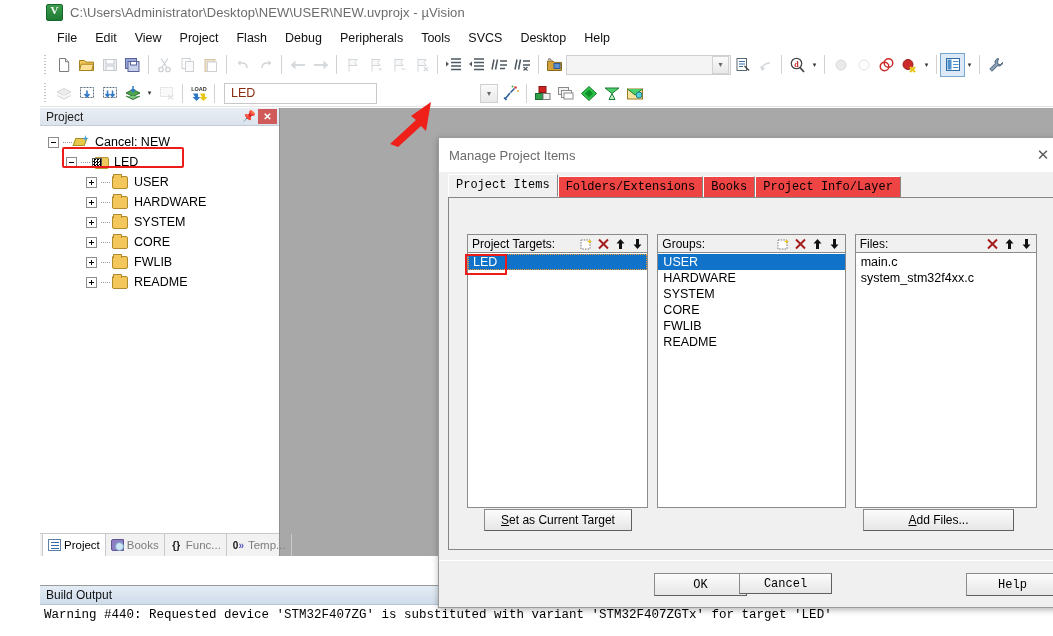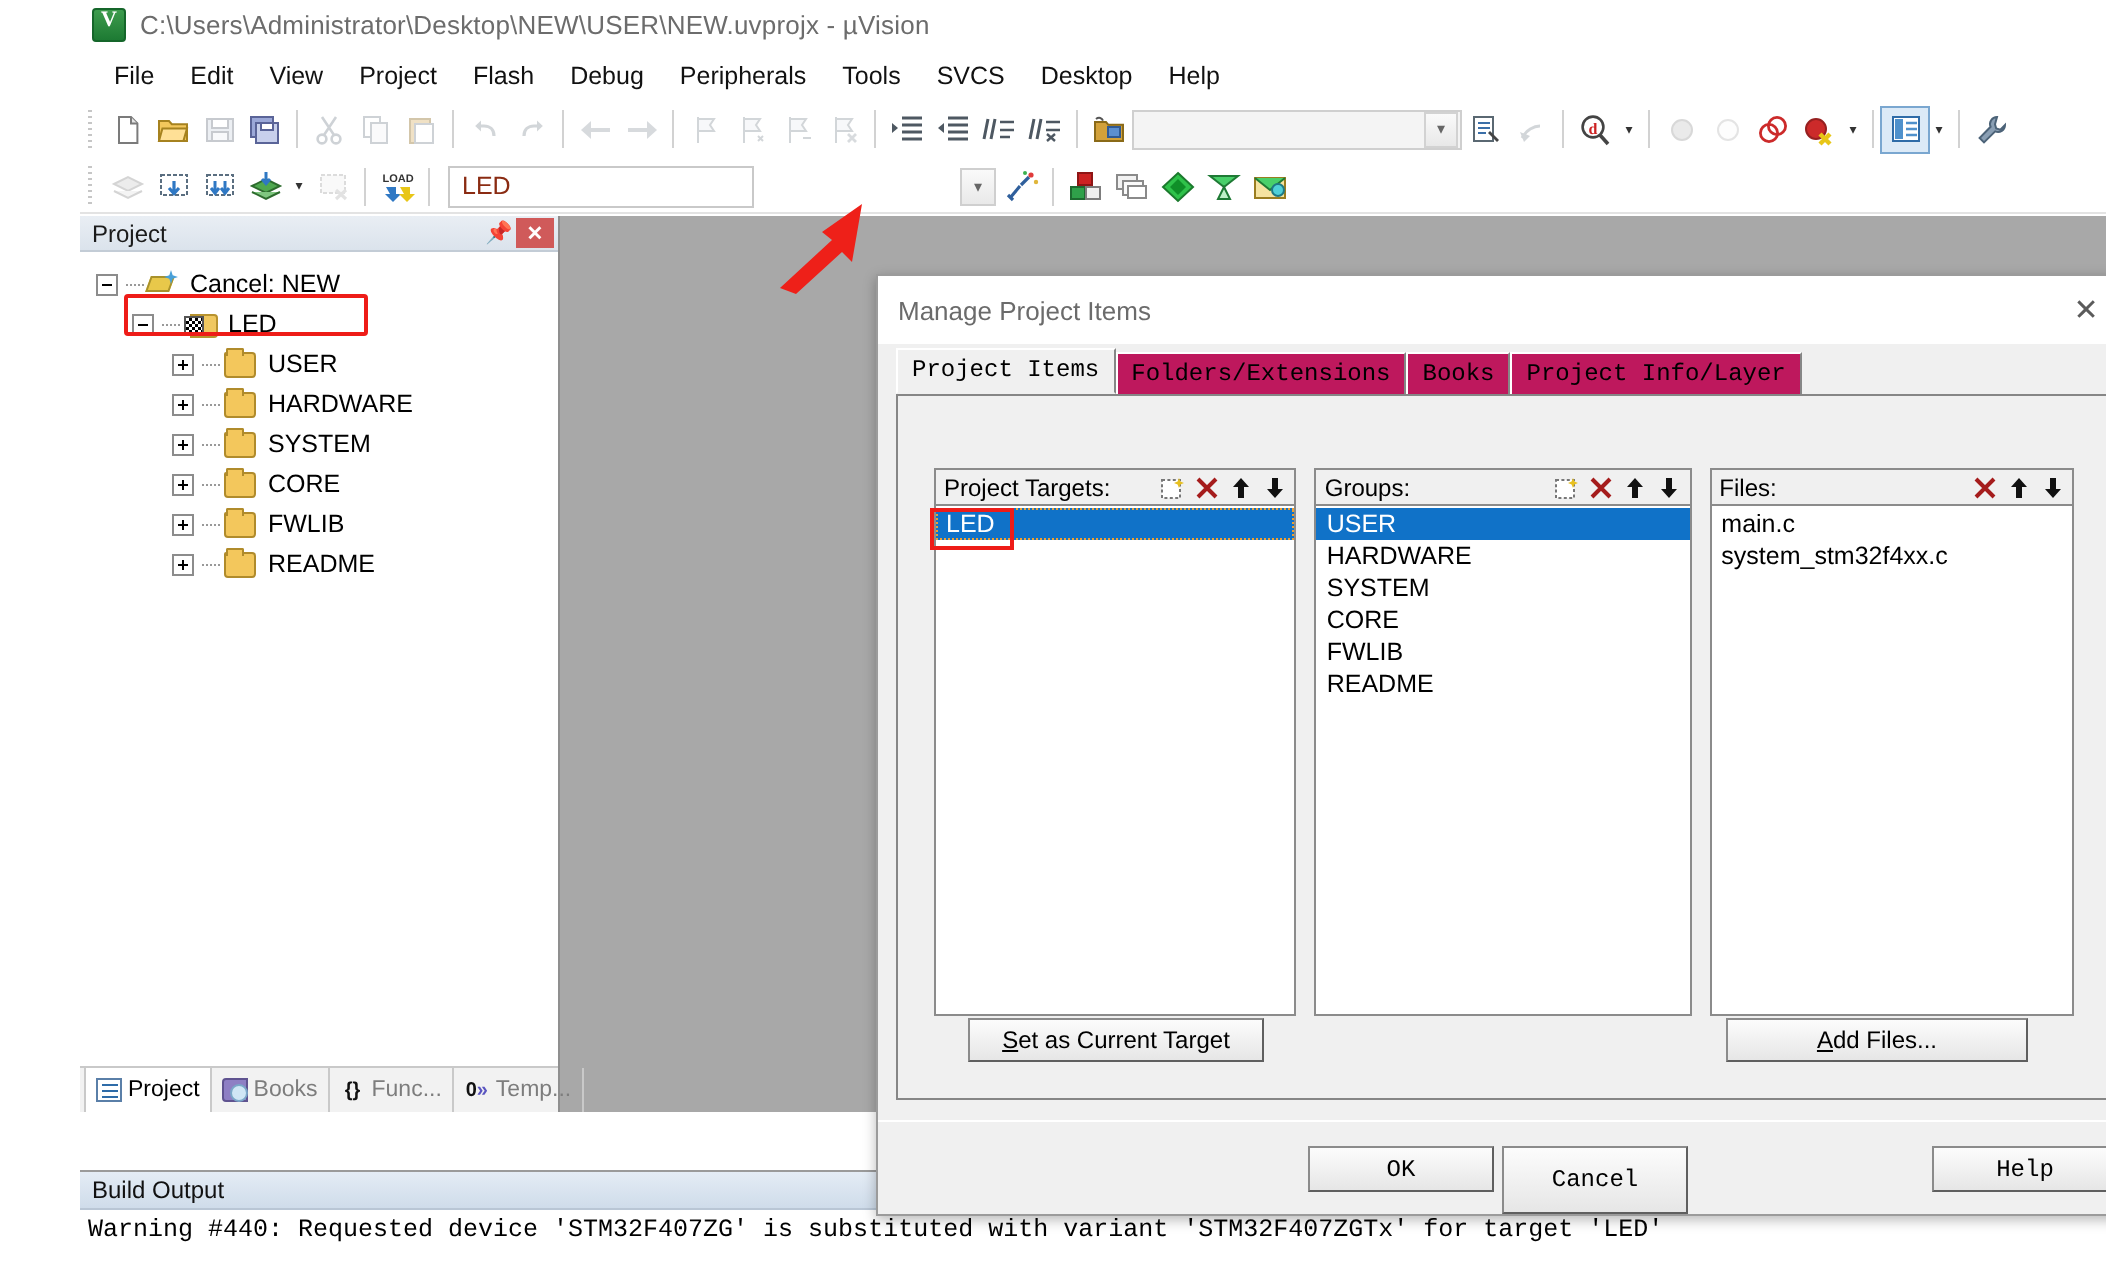--- a/index.html
+++ b/index.html
@@ -348,21 +348,21 @@
     height: 23px;
     margin-top: 3px;
     border-bottom: 1px solid #868686;
   }
   .dtab {
     font-family: "Liberation Mono", "DejaVu Sans Mono", monospace;
     font-size: 12px; color: #000;
     padding: 3px 7px 3px 7px;
     height: 21px;
     line-height: 15px;
-    background: #be185d;
+    background: #ef4444;
     border-left: 1px solid #fff;
     border-top: 1px solid #fff;
     border-right: 1px solid #868686;
     white-space: nowrap;
   }
   .dtab.active {
     background: #f0f0f0;
     height: 23px;
     border-bottom: 1px solid #f0f0f0;
     position: relative; z-index: 2;
@@ -452,21 +452,21 @@
     font-family: "Liberation Mono", "DejaVu Sans Mono", monospace;
     font-size: 12px;
   }
   .dlg-footer {
     height: 47px; flex: 0 0 47px;
     background: #f0f0f0;
     border-top: 1px solid #fff;
     position: relative;
   }
   .btn-ok   { position: absolute; left: 215px; top: 12px; width: 93px; height: 23px; }
-  .btn-cancel{ position: absolute; left: 312px; top: 12px; width: 93px; height: 34px; }
+  .btn-cancel{ position: absolute; left: 300px; top: 12px; width: 93px; height: 21px; }
   .btn-help { position: absolute; left: 527px; top: 12px; width: 93px; height: 23px; }
 
   
   .red-arrow {
     position: absolute; left: 340px; top: 100px;
     width: 56px; height: 50px;
     pointer-events: none;
     z-index: 30;
   }
 </style>

